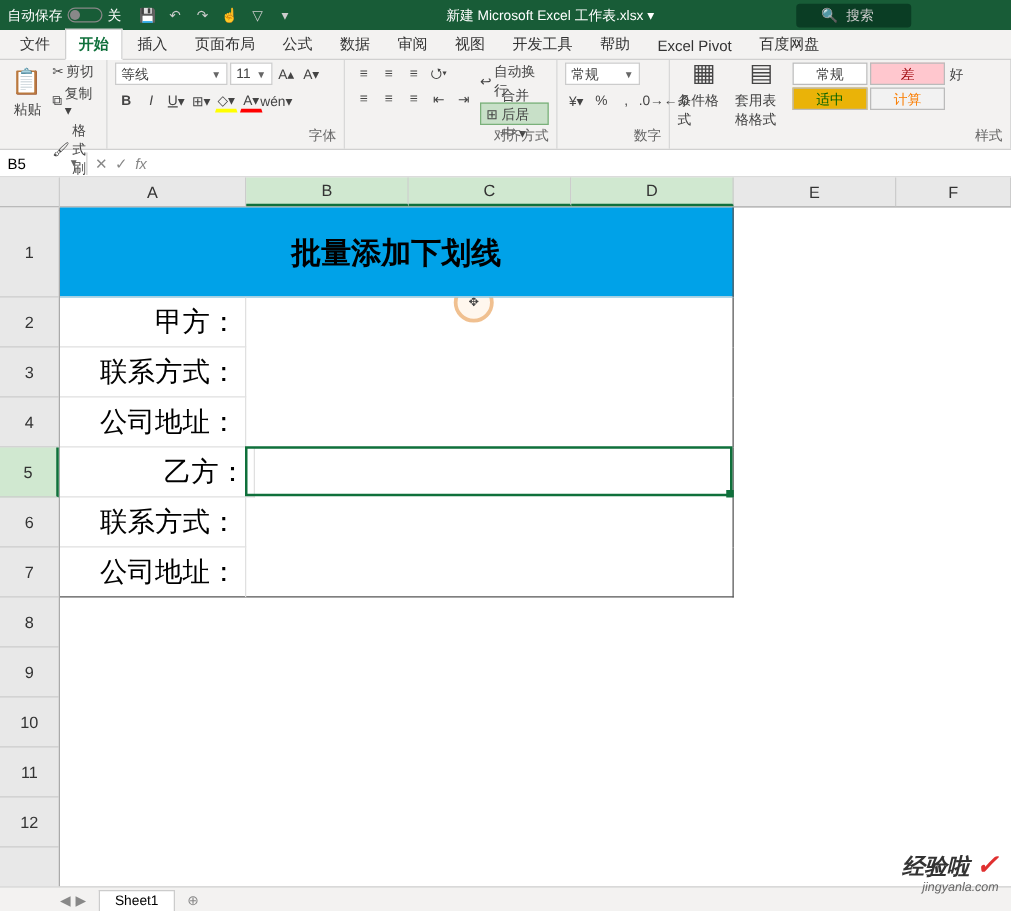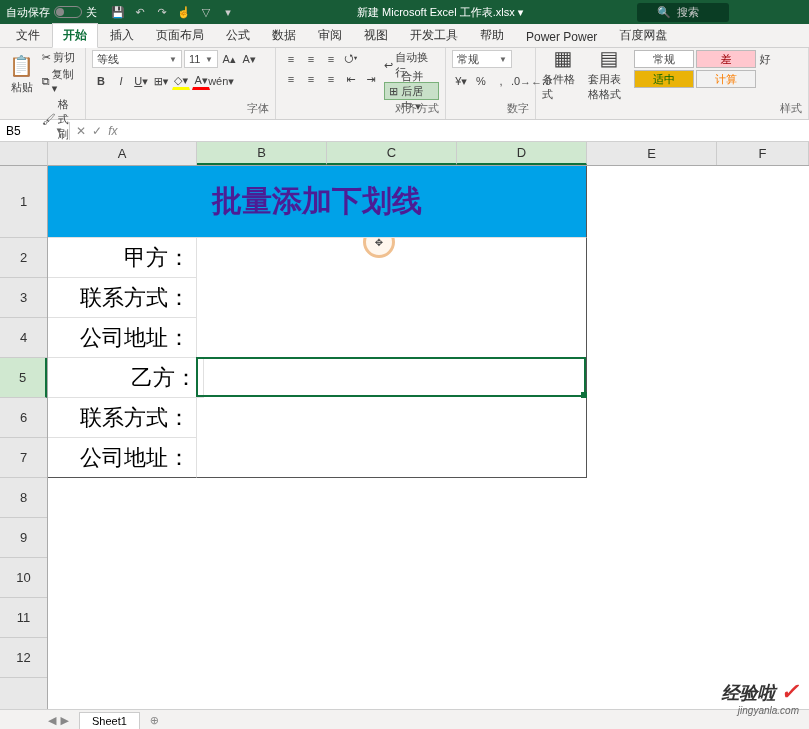--- a/index.html
+++ b/index.html
@@ -48,21 +48,21 @@
 .grid-area { display:flex; height:calc(729px - 24px - 24px - 72px - 22px - 22px - 22px); position:relative; }
 .corner { width:48px; height:24px; background:#e8e8e8; border-right:1px solid #ccc; border-bottom:1px solid #aaa; }
 .col-headers { display:flex; height:24px; background:#e8e8e8; border-bottom:1px solid #aaa; }
 .col-h { border-right:1px solid #ccc; display:flex; align-items:center; justify-content:center; color:#333; font-size:13px; }
 .col-h.sel { background:#d0e8d0; border-bottom:2px solid #0f703b; }
 .row-headers { width:48px; background:#e8e8e8; border-right:1px solid #aaa; }
 .row-h { height:40px; display:flex; align-items:center; justify-content:center; border-bottom:1px solid #ccc; color:#333; font-size:13px; }
 .row-h.sel { background:#d0e8d0; border-right:2px solid #0f703b; }
 .cells { position:relative; flex:1; }
 .cell { border-right:1px solid #e0e0e0; border-bottom:1px solid #e0e0e0; padding:0 6px; display:flex; align-items:center; font-size:22px; }
-.title-cell { background:#00a2e8; color:#4c1d95; font-weight:bold; justify-content:center; font-size:30px; height:72px; }
+.title-cell { background:#00a2e8; color:#000000; font-weight:bold; justify-content:center; font-size:24px; height:72px; }
 .label-cell { justify-content:flex-end; height:40px; }
 .active-cell { position:absolute; border:2px solid #0f703b; pointer-events:none; }
 .active-handle { position:absolute; width:6px; height:6px; background:#0f703b; right:-3px; bottom:-3px; }
 
 .click-indicator { position:absolute; width:32px; height:32px; border:3px solid #f0c090; border-radius:50%; background:rgba(255,230,200,0.3); display:flex; align-items:center; justify-content:center; pointer-events:none; }
 .click-indicator::after { content:"✥"; font-size:10px; color:#444; }
 
 .sheet-tabs { height:22px; background:#f3f2f1; border-top:1px solid #d0d0d0; display:flex; align-items:center; padding-left:40px; font-size:11px; gap:2px; }
 .sheet-nav { display:flex; gap:4px; padding:0 8px; color:#888; }
 .sheet-tab { background:#fff; border:1px solid #ccc; border-bottom:none; padding:2px 12px; }
@@ -101,21 +101,21 @@
     <div class="tab">文件</div>
     <div class="tab active">开始</div>
     <div class="tab">插入</div>
     <div class="tab">页面布局</div>
     <div class="tab">公式</div>
     <div class="tab">数据</div>
     <div class="tab">审阅</div>
     <div class="tab">视图</div>
     <div class="tab">开发工具</div>
     <div class="tab">帮助</div>
-    <div class="tab">Power Power</div>
+    <div class="tab">Excel Pivot</div>
     <div class="tab">百度网盘</div>
   </div>
 
 <div class="ribbon">
   <div class="ribbon-group" style="width:86px">
     <div class="rg-body">
       <div class="big-btn">
         <span class="ico">📋</span>
         <span>粘贴</span>
       </div>

